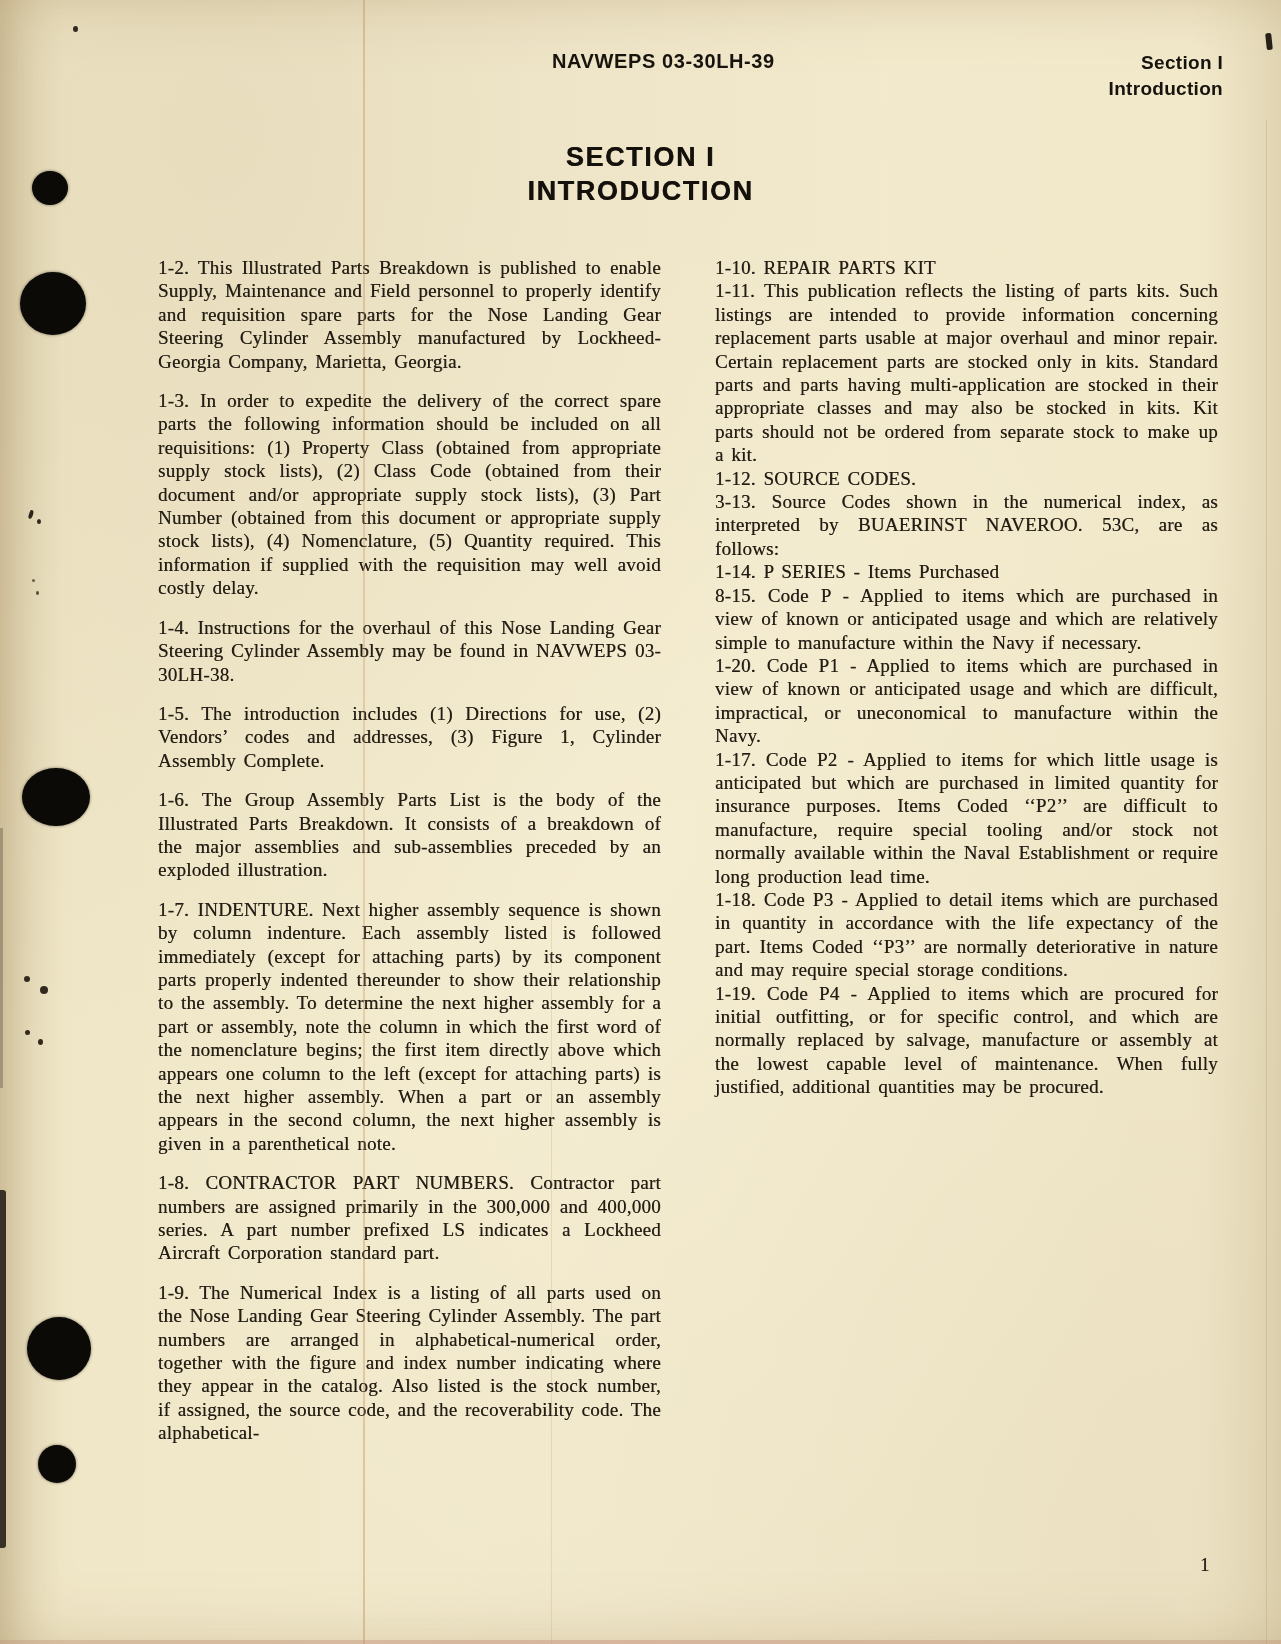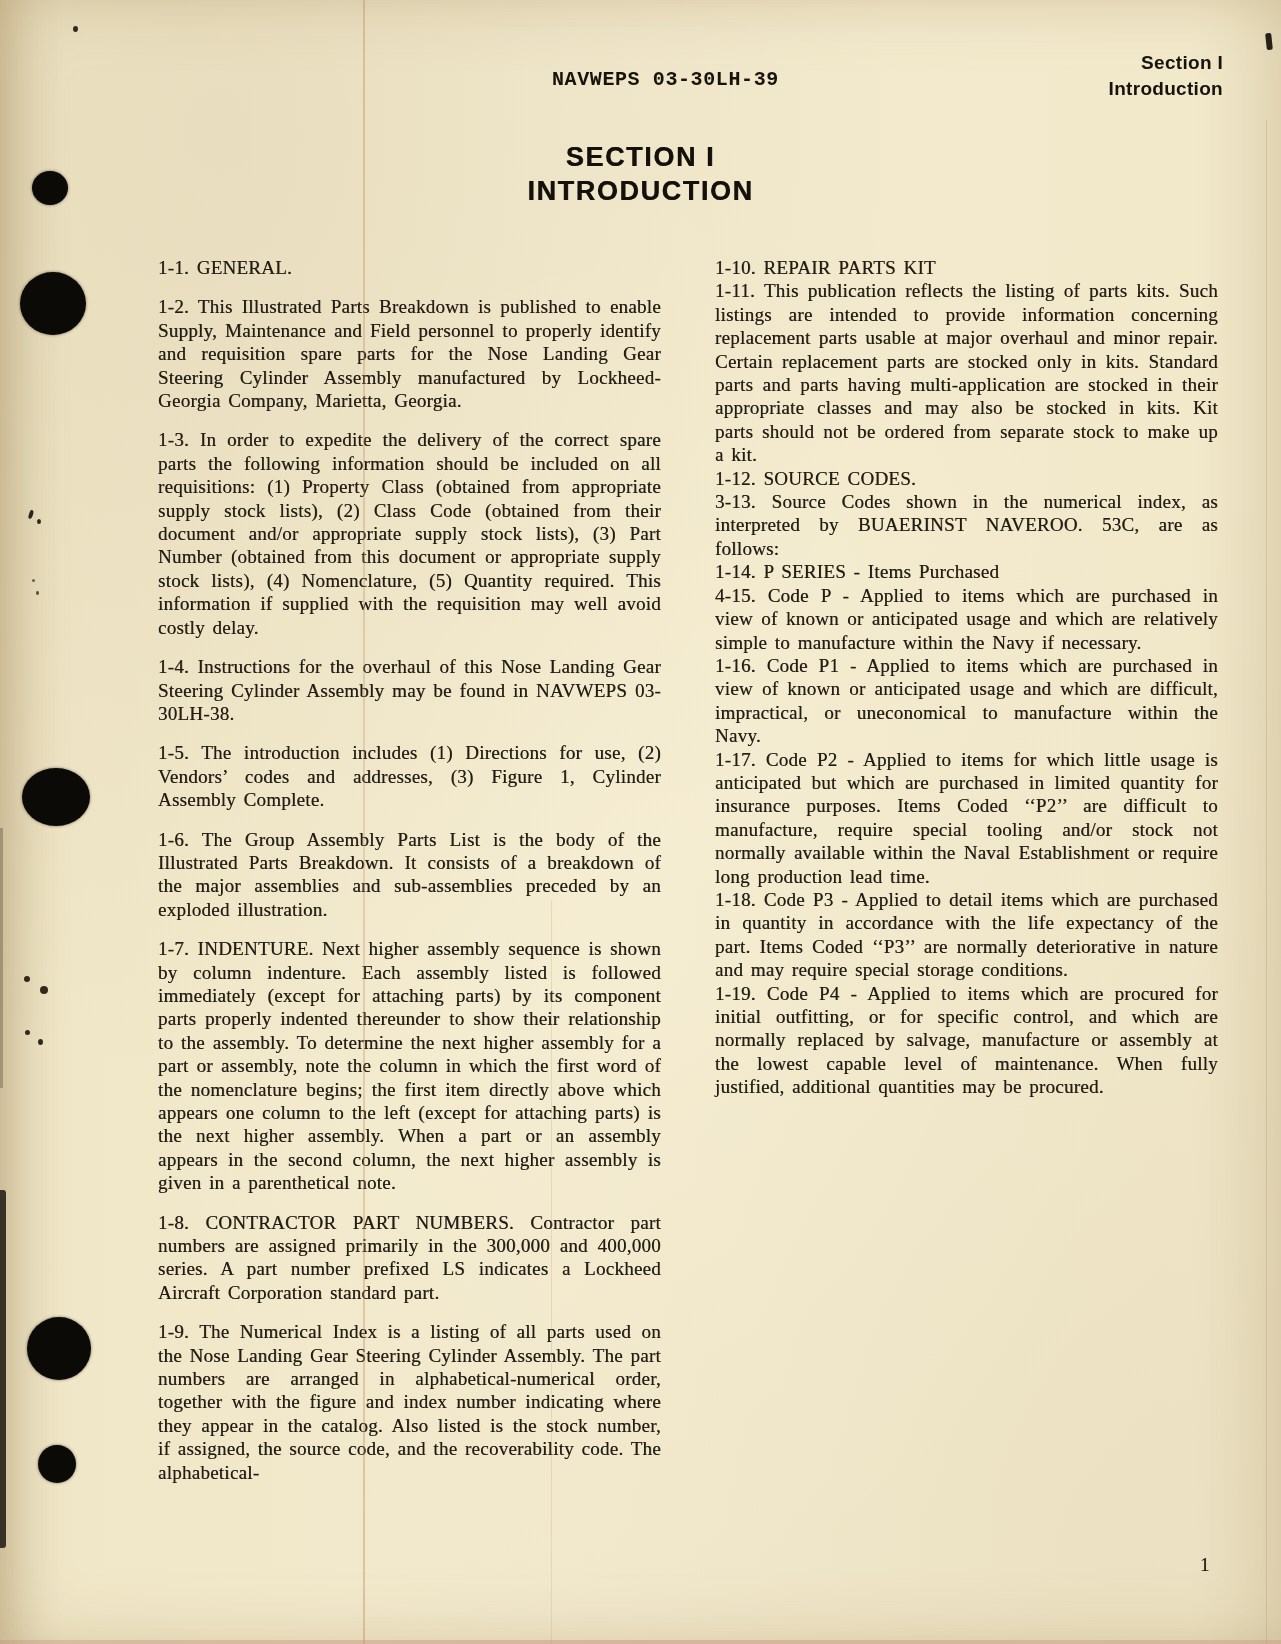--- a/index.html
+++ b/index.html
@@ -12,22 +12,22 @@
     background:
       radial-gradient(ellipse at 18% 8%, rgba(125,95,45,0.08), transparent 45%),
       radial-gradient(ellipse at 50% 55%, rgba(255,250,225,0.25), transparent 60%),
       radial-gradient(ellipse at 88% 95%, rgba(125,95,45,0.06), transparent 50%),
       linear-gradient(90deg,#e7ddbc 0%,#f0e7c8 5%,#f3eace 45%,#f2e9cb 93%,#e9dfbf 100%);
     box-shadow: inset 0 0 70px rgba(150,120,70,0.22), inset 30px 0 50px -28px rgba(140,110,60,0.35);
     font-family:"Liberation Serif","DejaVu Serif",serif;
   }
   
   .doc-number{
-    position:absolute;left:552px;top:68px;
-    font-family:Liberation Mono, monospace;
+    position:absolute;left:552px;top:50px;
+    font-family:Liberation Sans, sans-serif;
     font-weight:bold;font-size:20px;letter-spacing:0.6px;
     color:#17130d;
   }
   .section-ref{
     position:absolute;right:58px;top:50px;
     font-family:"Liberation Sans","DejaVu Sans",sans-serif;
     font-weight:bold;font-size:19px;line-height:26px;
     text-align:right;color:#17130d;letter-spacing:0.3px;
   }
   
@@ -99,38 +99,37 @@
     <div>Introduction</div>
   </div>
 
   <div class="title-block">
     <div>SECTION I</div>
     <div>INTRODUCTION</div>
   </div>
 
   <div class="columns">
     <div class="col col-left">
-      <p class="para">1-1.  GENERAL.</p>
       <p class="para">1-2.  This Illustrated Parts Breakdown is published to enable Supply, Maintenance and Field personnel to properly identify and requisition spare parts for the Nose Landing Gear Steering Cylinder Assembly manufactured by Lockheed-Georgia Company, Marietta, Georgia.</p>
       <p class="para">1-3.  In order to expedite the delivery of the correct spare parts the following information should be included on all requisitions: (1) Property Class (obtained from appropriate supply stock lists), (2) Class Code (obtained from their document and/or appropriate supply stock lists), (3) Part Number (obtained from this document or appropriate supply stock lists), (4) Nomenclature, (5) Quantity required. This information if supplied with the requisition may well avoid costly delay.</p>
       <p class="para">1-4.  Instructions for the overhaul of this Nose Landing Gear Steering Cylinder Assembly may be found in NAVWEPS 03-30LH-38.</p>
       <p class="para">1-5.  The introduction includes (1) Directions for use, (2) Vendors’ codes and addresses, (3) Figure 1, Cylinder Assembly Complete.</p>
       <p class="para">1-6.  The Group Assembly Parts List is the body of the Illustrated Parts Breakdown. It consists of a breakdown of the major assemblies and sub-assemblies preceded by an exploded illustration.</p>
       <p class="para">1-7.  INDENTURE. Next higher assembly sequence is shown by column indenture. Each assembly listed is followed immediately (except for attaching parts) by its component parts properly indented thereunder to show their relationship to the assembly. To determine the next higher assembly for a part or assembly, note the column in which the first word of the nomenclature begins; the first item directly above which appears one column to the left (except for attaching parts) is the next higher assembly. When a part or an assembly appears in the second column, the next higher assembly is given in a parenthetical note.</p>
       <p class="para">1-8.  CONTRACTOR PART NUMBERS.  Contractor part numbers are assigned primarily in the 300,000 and 400,000 series. A part number prefixed LS indicates a Lockheed Aircraft Corporation standard part.</p>
       <p class="para">1-9.  The Numerical Index is a listing of all parts used on the Nose Landing Gear Steering Cylinder Assembly. The part numbers are arranged in alphabetical-numerical order, together with the figure and index number indicating where they appear in the catalog. Also listed is the stock number, if assigned, the source code, and the recoverability code. The alphabetical-</p>
     </div>
     <div class="col col-right">
       <p class="para">1-10.  REPAIR PARTS KIT</p>
       <p class="para">1-11.  This publication reflects the listing of parts kits. Such listings are intended to provide information concerning replacement parts usable at major overhaul and minor repair. Certain replacement parts are stocked only in kits. Standard parts and parts having multi-application are stocked in their appropriate classes and may also be stocked in kits. Kit parts should not be ordered from separate stock to make up a kit.</p>
       <p class="para">1-12.  SOURCE CODES.</p>
       <p class="para">3-13.  Source Codes shown in the numerical index, as interpreted by BUAERINST NAVEROO. 53C, are as follows:</p>
       <p class="para">1-14.  P SERIES - Items Purchased</p>
-      <p class="para">4-15.  Code P - Applied to items which are purchased in view of known or anticipated usage and which are relatively simple to manufacture within the Navy if necessary.</p>
-      <p class="para">1-16.  Code P1 - Applied to items which are purchased in view of known or anticipated usage and which are difficult, impractical, or uneconomical to manufacture within the Navy.</p>
+      <p class="para">8-15.  Code P - Applied to items which are purchased in view of known or anticipated usage and which are relatively simple to manufacture within the Navy if necessary.</p>
+      <p class="para">1-20.  Code P1 - Applied to items which are purchased in view of known or anticipated usage and which are difficult, impractical, or uneconomical to manufacture within the Navy.</p>
       <p class="para">1-17.  Code P2 - Applied to items for which little usage is anticipated but which are purchased in limited quantity for insurance purposes. Items Coded ‘‘P2’’ are difficult to manufacture, require special tooling and/or stock not normally available within the Naval Establishment or require long production lead time.</p>
       <p class="para">1-18.  Code P3 - Applied to detail items which are purchased in quantity in accordance with the life expectancy of the part. Items Coded ‘‘P3’’ are normally deteriorative in nature and may require special storage conditions.</p>
       <p class="para">1-19.  Code P4 - Applied to items which are procured for initial outfitting, or for specific control, and which are normally replaced by salvage, manufacture or assembly at the lowest capable level of maintenance. When fully justified, additional quantities may be procured.</p>
     </div>
   </div>
 
   <div class="page-number">1</div>
 
   <div class="hole h1"></div>
   <div class="hole h2"></div>

